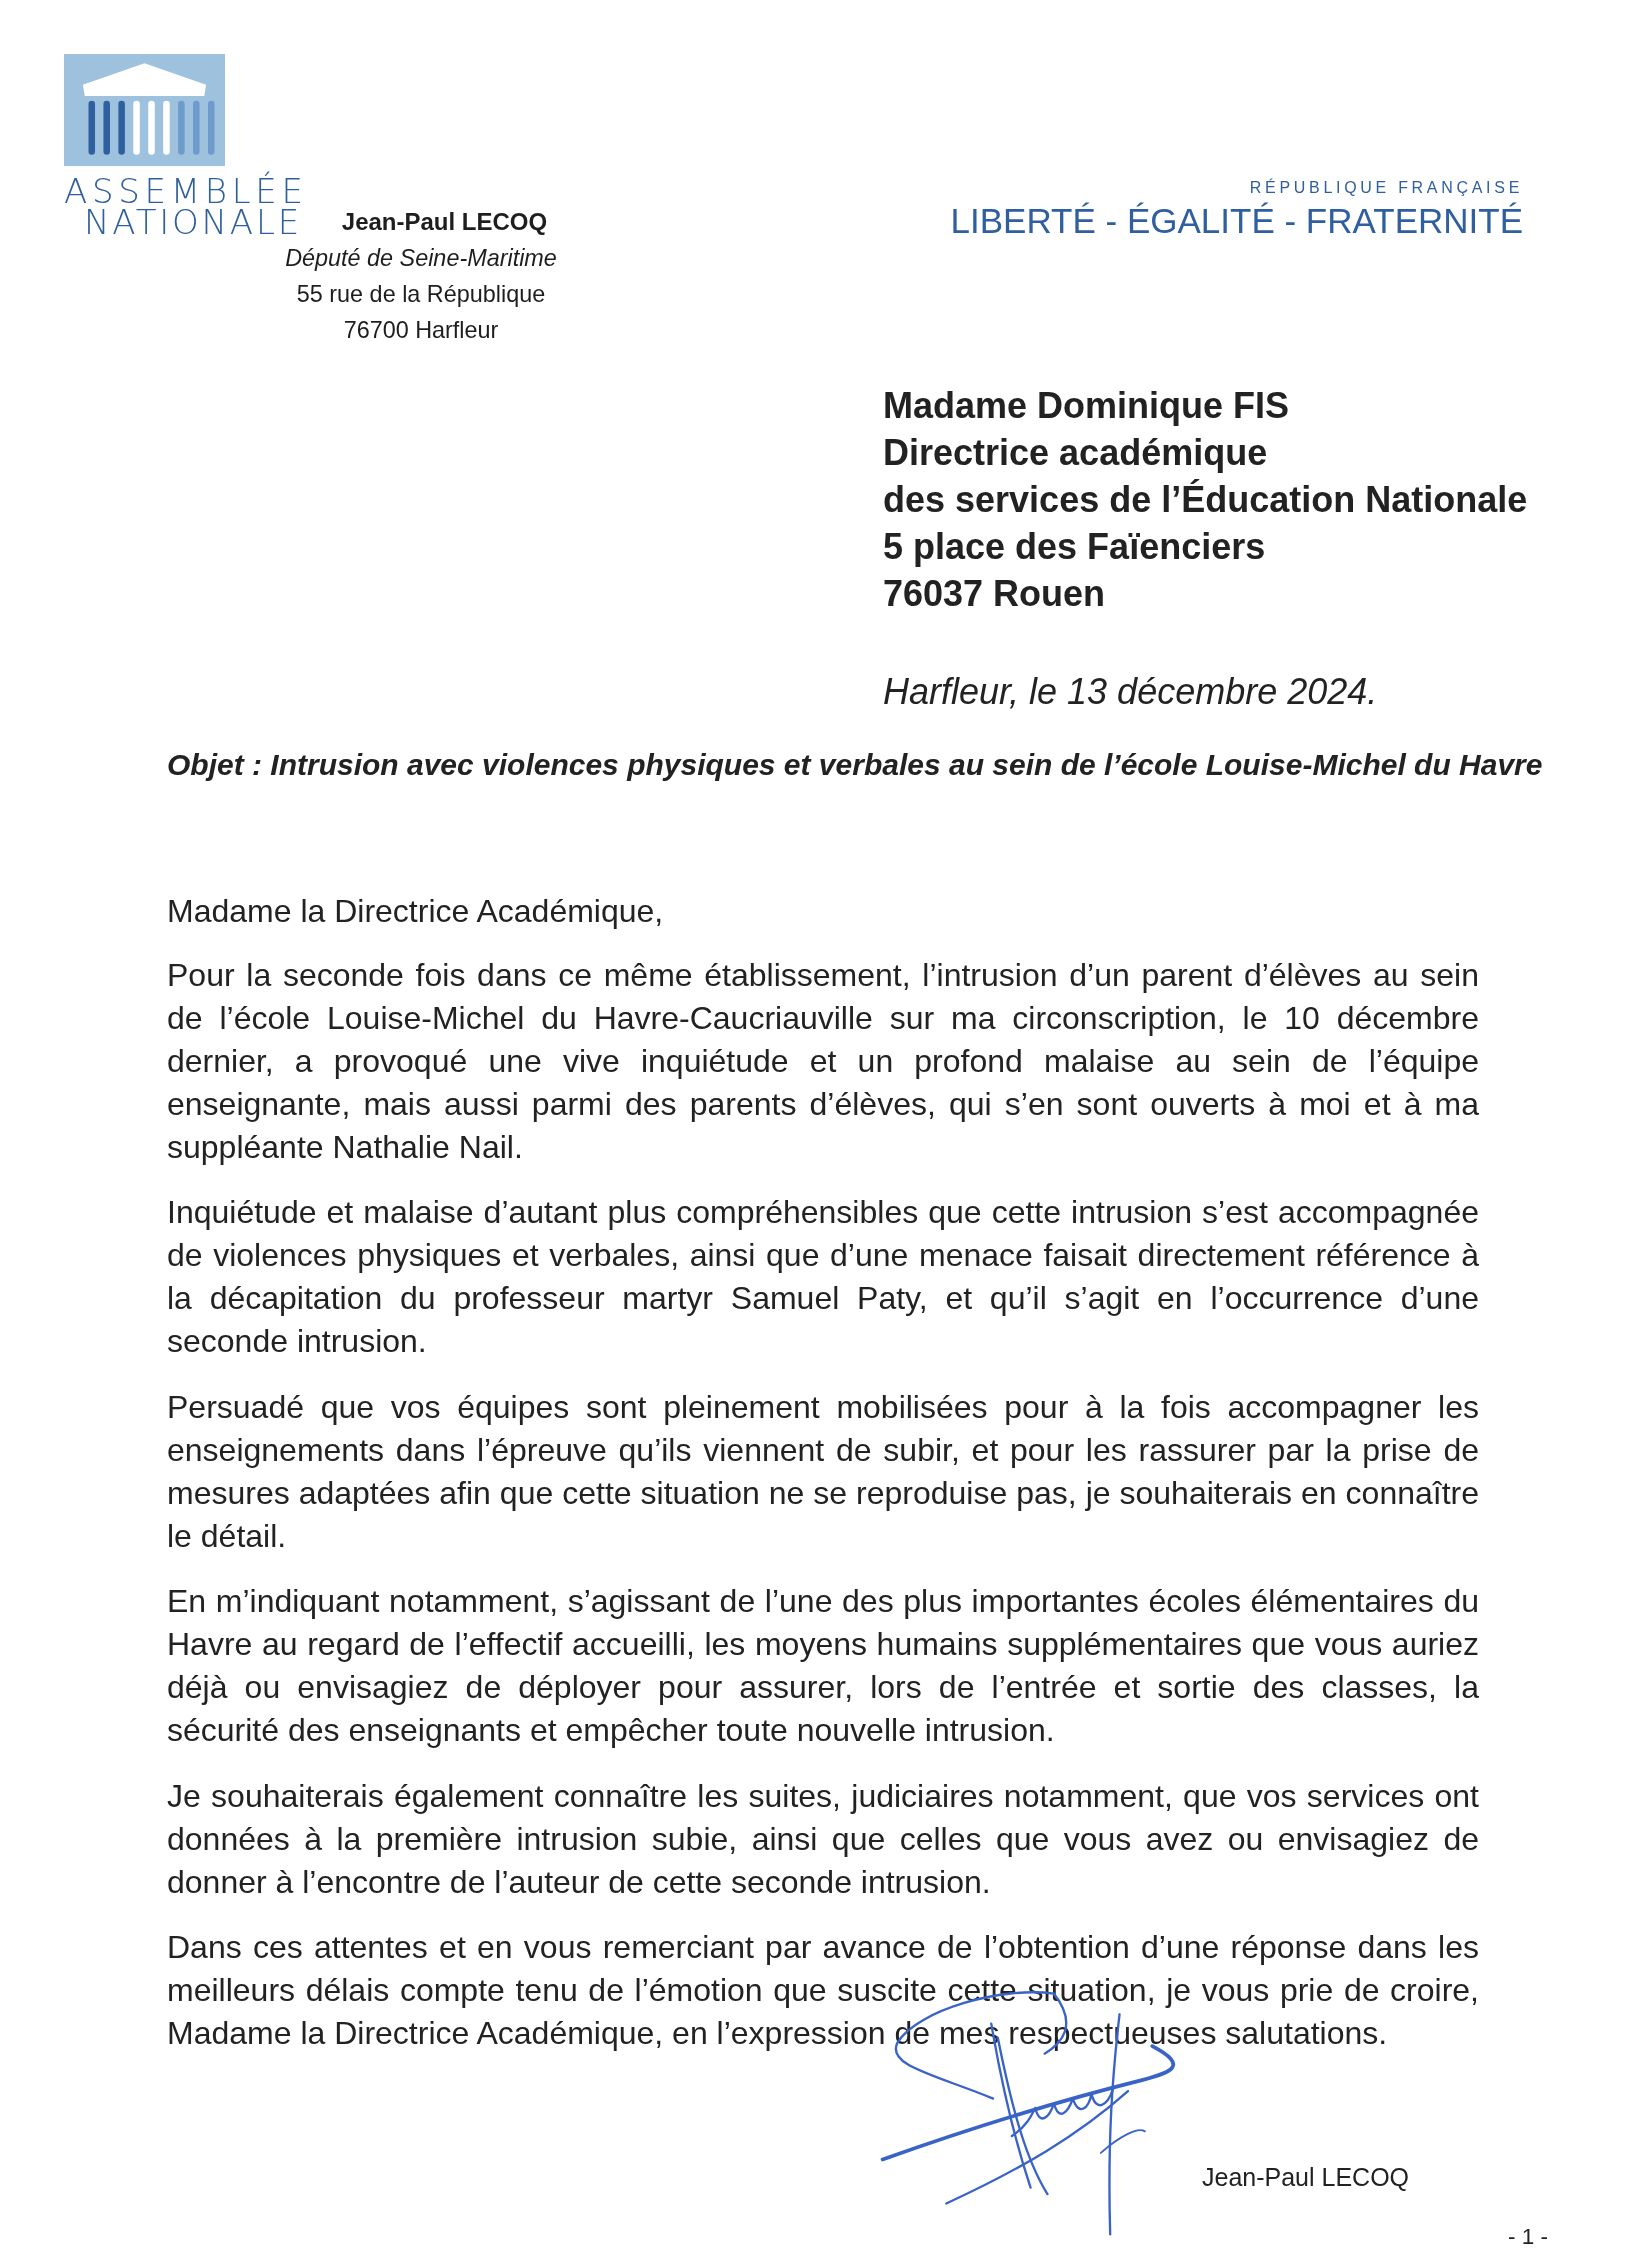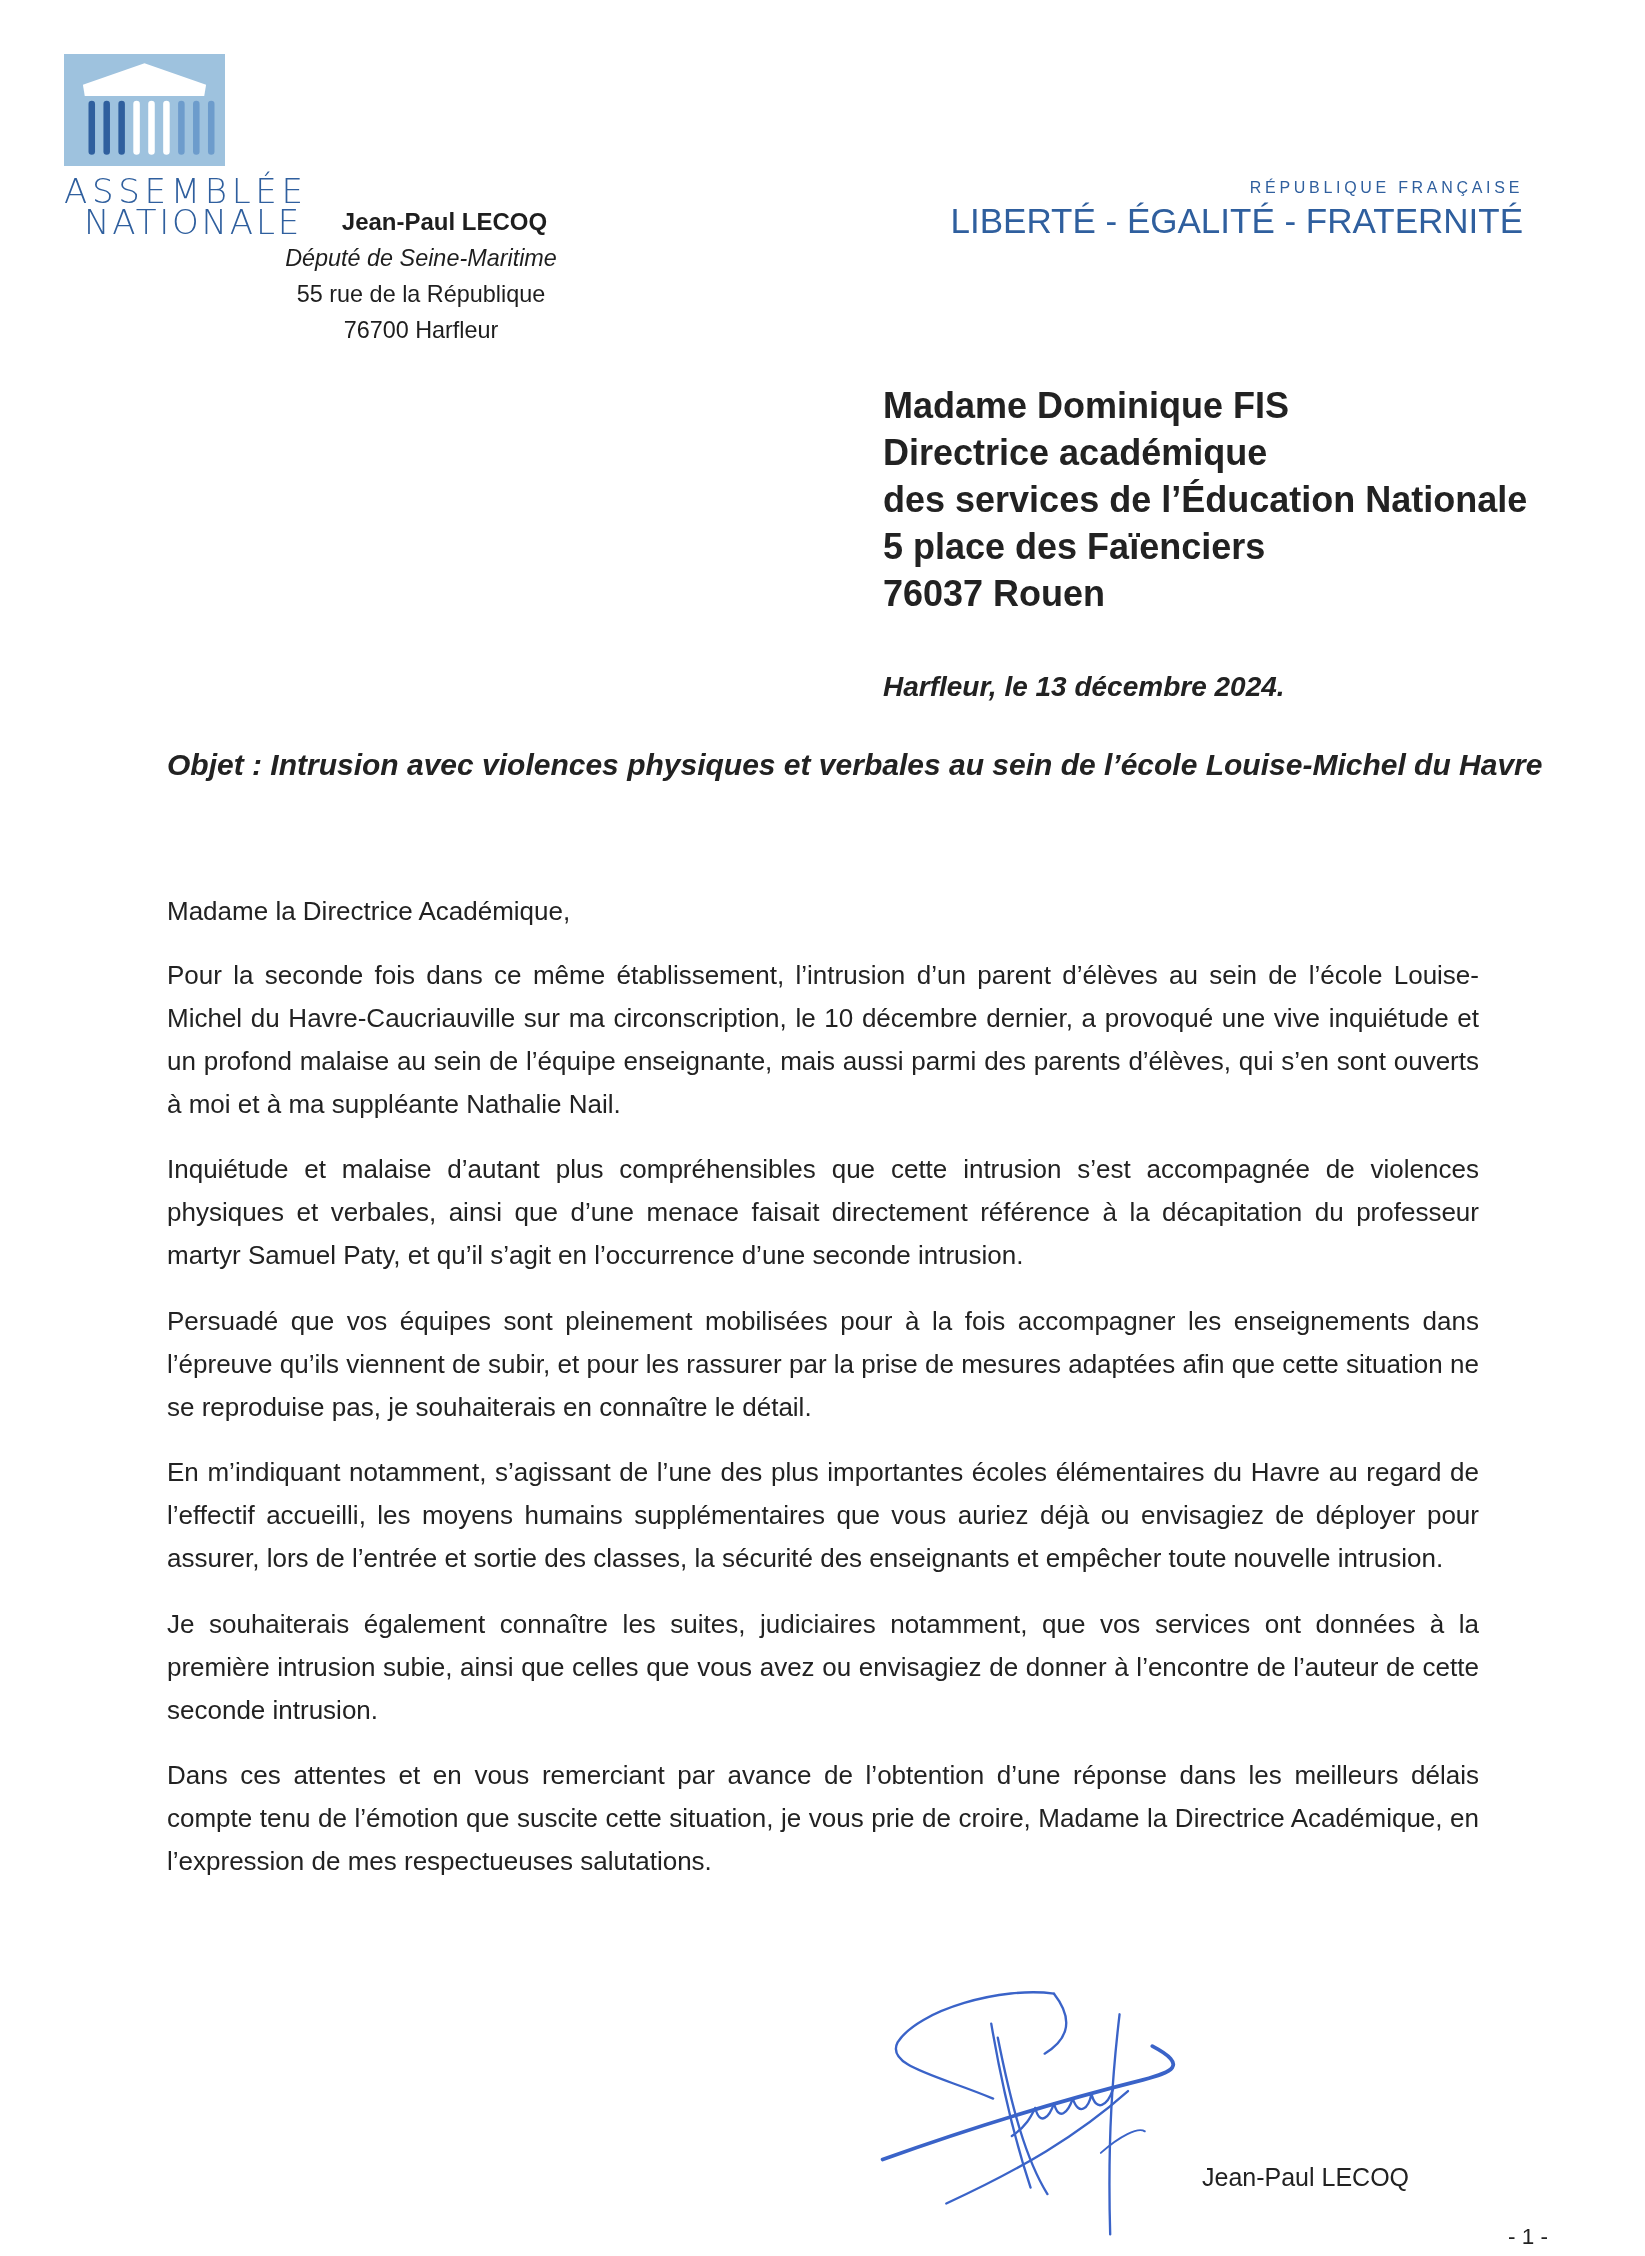--- a/index.html
+++ b/index.html
@@ -21,24 +21,24 @@
     #sender { left: 187px; top: 204px; width: 468px; text-align: center; font-size: 23.4px; line-height: 36px; }
     #sender .name { font-weight: bold; font-size: 24px; margin-left: 47px; }
     #sender .title { font-style: italic; }
     #sender .email { color: #2d5bbf; text-decoration: underline; }
     
     #rep { right: 122px; top: 171px; text-align: right; color: #2f5f9e; }
     #rep .l1 { font-size: 16px; letter-spacing: 3.7px; line-height: 34px; }
     #rep .l2 { font-size: 35px; line-height: 32px; }
     
     #recipient { left: 883px; top: 382px; font-size: 36px; font-weight: bold; line-height: 47px; color: #222; }
-    #date { left: 883px; top: 671px; font-size: 28px; font-weight: bold; font-style: italic; color: #222; }
+    #date { left: 883px; top: 671px; font-size: 36px; font-weight: normal; font-style: italic; color: #222; }
     #object { left: 167px; top: 748px; font-size: 30px; font-weight: bold; font-style: italic; color: #222; }
     
-    #body { left: 167px; top: 890px; width: 1312px; font-size: 26px; line-height: 43px; color: #222; }
+    #body { left: 167px; top: 890px; width: 1312px; font-size: 32px; line-height: 43px; color: #222; }
     #body p { margin: 0 0 22.5px 0; text-align: justify; }
     #body p.salutation { margin-bottom: 20.6px; }
     
     #signature { left: 862px; top: 1986px; width: 487px; height: 272px; }
     #signer { left: 1202px; top: 2163px; font-size: 25px; color: #222; }
     #page-num { left: 1508px; top: 2224px; font-size: 22.5px; color: #222; }
   </style>
 </head>
 <body>
 

